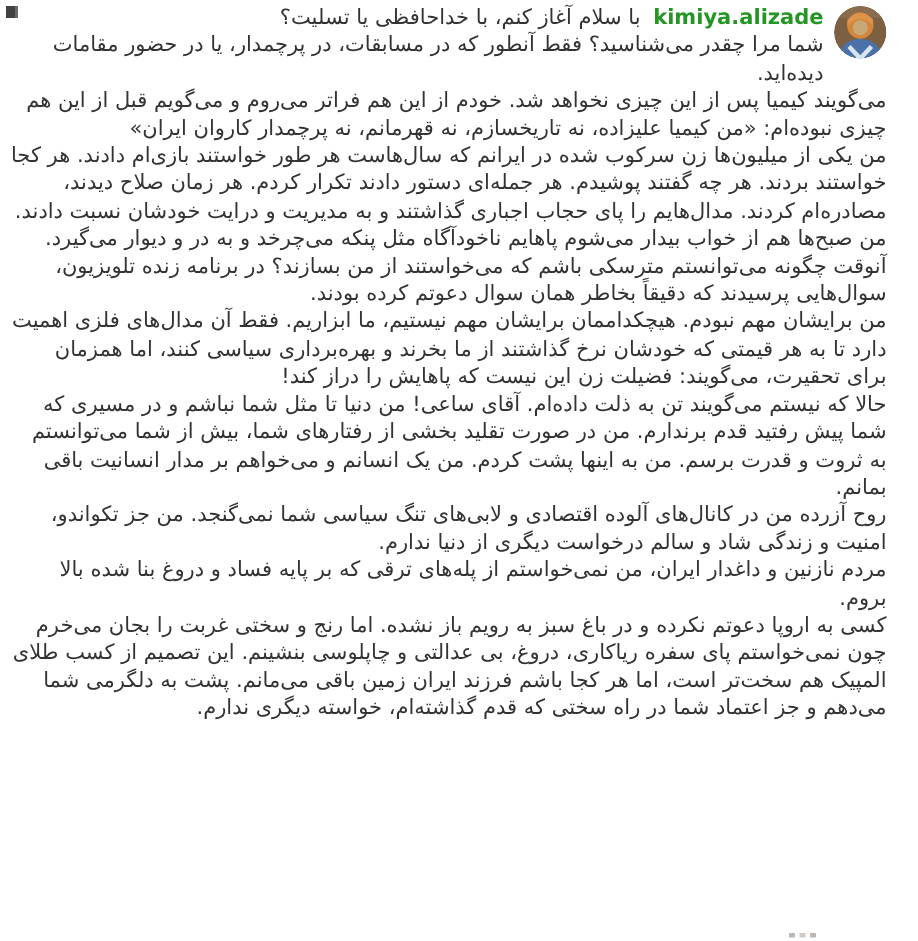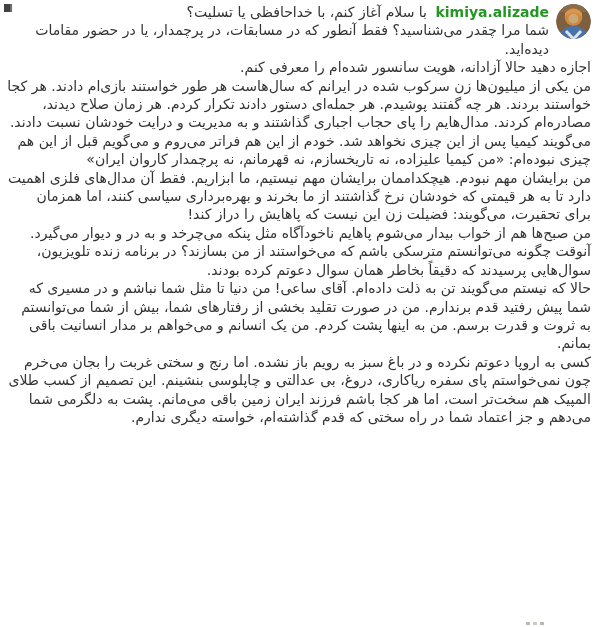--- a/index.html
+++ b/index.html
@@ -94,25 +94,26 @@
         </g>
       </svg>
     </span>
 
     <p class="para">
       <b class="username">kimiya.alizade</b>
       <span>با سلام آغاز کنم، با خداحافظی یا تسلیت؟</span>
     </p>
 
     <p class="para">شما مرا چقدر می‌شناسید؟ فقط آنطور که در مسابقات، در پرچمدار، یا در حضور مقامات دیده‌اید.</p>
-    <p class="para">اجازه دهید حالا آزادانه، هویت سانسور شده‌ام را معرفی کنم.</p>
+    <p class="para">می‌گویند کیمیا پس از این چیزی نخواهد شد. خودم از این هم فراتر می‌روم و می‌گویم قبل از این هم چیزی نبوده‌ام: «من کیمیا علیزاده، نه تاریخسازم، نه قهرمانم، نه پرچمدار کاروان ایران»</p>
     <p class="para">من یکی از میلیون‌ها زن سرکوب شده در ایرانم که سال‌هاست هر طور خواستند بازی‌ام دادند. هر کجا خواستند بردند. هر چه گفتند پوشیدم. هر جمله‌ای دستور دادند تکرار کردم. هر زمان صلاح دیدند، مصادره‌ام کردند. مدال‌هایم را پای حجاب اجباری گذاشتند و به مدیریت و درایت خودشان نسبت دادند.</p>
-    <p class="para">می‌گویند کیمیا پس از این چیزی نخواهد شد. خودم از این هم فراتر می‌روم و می‌گویم قبل از این هم چیزی نبوده‌ام: «من کیمیا علیزاده، نه تاریخسازم، نه قهرمانم، نه پرچمدار کاروان ایران»</p>
+    <p class="para">من صبح‌ها هم از خواب بیدار می‌شوم پاهایم ناخودآگاه مثل پنکه می‌چرخد و به در و دیوار می‌گیرد. آنوقت چگونه می‌توانستم مترسکی باشم که می‌خواستند از من بسازند؟ در برنامه زنده تلویزیون، سوال‌هایی پرسیدند که دقیقاً بخاطر همان سوال دعوتم کرده بودند.</p>
     <p class="para">من برایشان مهم نبودم. هیچکداممان برایشان مهم نیستیم، ما ابزاریم. فقط آن مدال‌های فلزی اهمیت دارد تا به هر قیمتی که خودشان نرخ گذاشتند از ما بخرند و بهره‌برداری سیاسی کنند، اما همزمان برای تحقیرت، می‌گویند: فضیلت زن این نیست که پاهایش را دراز کند!</p>
-    <p class="para">من صبح‌ها هم از خواب بیدار می‌شوم پاهایم ناخودآگاه مثل پنکه می‌چرخد و به در و دیوار می‌گیرد. آنوقت چگونه می‌توانستم مترسکی باشم که می‌خواستند از من بسازند؟ در برنامه زنده تلویزیون، سوال‌هایی پرسیدند که دقیقاً بخاطر همان سوال دعوتم کرده بودند.</p>
     <p class="para">حالا که نیستم می‌گویند تن به ذلت داده‌ام. آقای ساعی! من دنیا تا مثل شما نباشم و در مسیری که شما پیش رفتید قدم برندارم. من در صورت تقلید بخشی از رفتارهای شما، بیش از شما می‌توانستم به ثروت و قدرت برسم. من به اینها پشت کردم. من یک انسانم و می‌خواهم بر مدار انسانیت باقی بمانم.</p>
+    <p class="para">روح آزرده من در کانال‌های آلوده اقتصادی و لابی‌های تنگ سیاسی شما نمی‌گنجد. من جز تکواندو، امنیت و زندگی شاد و سالم درخواست دیگری از دنیا ندارم.</p>
+    <p class="para">مردم نازنین و داغدار ایران، من نمی‌خواستم از پله‌های ترقی که بر پایه فساد و دروغ بنا شده بالا بروم.</p>
     <p class="para">کسی به اروپا دعوتم نکرده و در باغ سبز به رویم باز نشده. اما رنج و سختی غربت را بجان می‌خرم چون نمی‌خواستم پای سفره ریاکاری، دروغ، بی عدالتی و چاپلوسی بنشینم. این تصمیم از کسب طلای المپیک هم سخت‌تر است، اما هر کجا باشم فرزند ایران زمین باقی می‌مانم. پشت به دلگرمی شما می‌دهم و جز اعتماد شما در راه سختی که قدم گذاشته‌ام، خواسته دیگری ندارم.</p>
 
   </div>
 
   <div class="truncated-next-line"></div>
 
 </div>
 
 </body></html>

